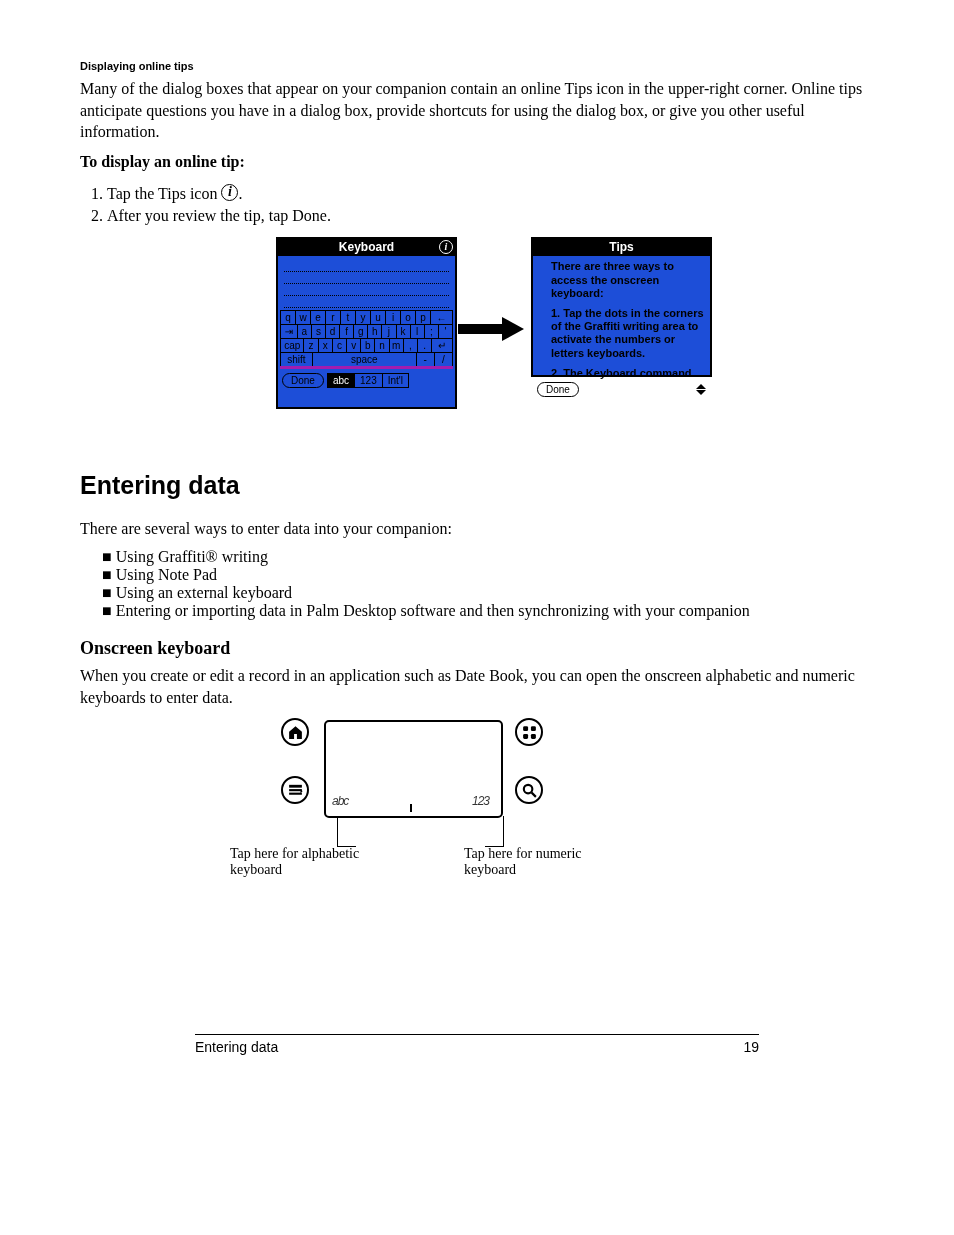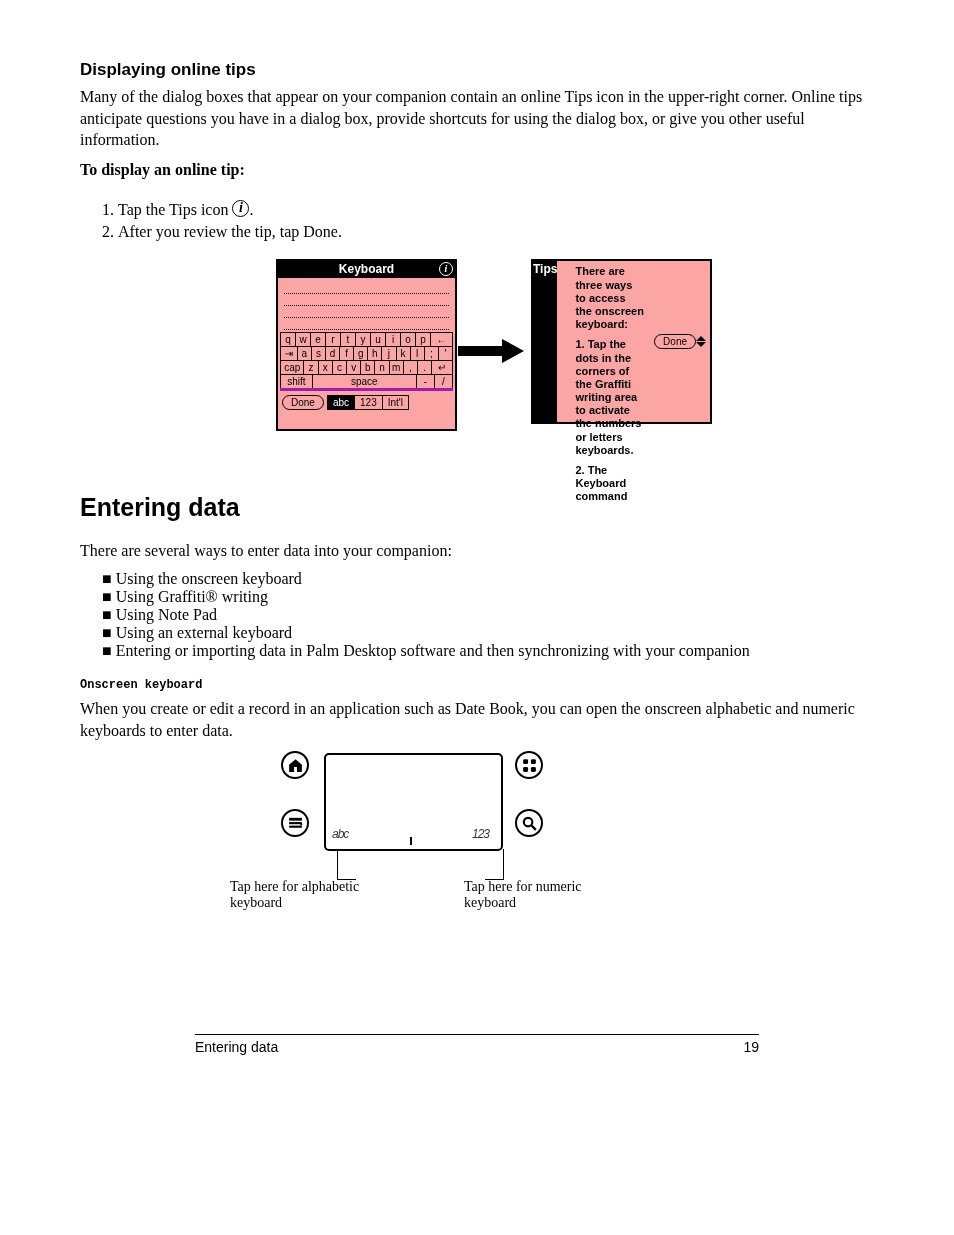--- a/index.html
+++ b/index.html
@@ -1,41 +1,41 @@
 <!DOCTYPE html>
 <html><head>
 <meta charset="utf-8">
 <style>
   html,body{margin:0;padding:0;background:#fff;font-family:"Times New Roman",Times,serif;color:#000;}
   .page{width:954px;height:1235px;position:relative;box-sizing:border-box;padding:60px 80px 0 80px;}
-  .h2{font-family:Arial,Helvetica,sans-serif;font-weight:bold;font-size:17px;margin:0 0 6px 0;}
+  .h2{font-family:Arial,Helvetica,sans-serif;font-weight:bold;font-size:11px;margin:0 0 6px 0;}
   .para{font-size:16px;line-height:1.35;margin:0 0 8px 0;}
   .inline-icon{display:inline-block;width:15px;height:15px;border:1.6px solid #000;border-radius:50%;position:relative;top:2px;}
   .inline-icon .i{position:absolute;top:0;left:0;right:0;text-align:center;font:bold 14px/14px "Times New Roman",serif;font-style:italic;}
   .figrow{position:relative;height:200px;margin-top:10px;}
-  .shot{position:absolute;border:2px solid #000;background:#fca5a5;box-sizing:border-box;}
+  .shot{position:absolute;border:2px solid #000;background:#1d4ed8;box-sizing:border-box;}
   
   .kb{left:196px;top:0;width:181px;height:172px;}
   .titlebar{background:#000;color:#fff;font:bold 12px Arial,sans-serif;text-align:center;position:relative;padding:1px 0 2px 0;}
   .titlebar .ticon{position:absolute;right:2px;top:1px;width:12px;height:12px;border:1.5px solid #fff;border-radius:50%;font:italic bold 10px/11px Times,serif;color:#fff;text-align:center;}
   .lines{padding:4px 6px 2px 6px;}
   .dot{border-bottom:1.4px dotted #000;height:11px;}
   .kgrid{padding:0 2px;}
   .krow{display:flex;font:10px Arial,sans-serif;border-top:1px solid #000;}
   .krow:last-child{border-bottom:3px solid #a21caf;}
   .kc{border-right:1px solid #000;text-align:center;box-sizing:border-box;height:13px;line-height:13px;flex:1;}
   .kc:first-child{border-left:1px solid #000;}
   .kbot{display:flex;gap:3px;padding:4px 4px 2px 4px;align-items:center;}
   .rbtn{border:1.3px solid #000;border-radius:9px;font:10px Arial,sans-serif;padding:1px 8px;}
   .seg{display:flex;}
   .seg span{border:1.3px solid #000;font:10px Arial,sans-serif;padding:1px 5px;}
   .seg .act{background:#000;color:#fff;}
   .seg span+span{border-left:none;}
   
-  .tp{left:451px;top:0;width:181px;height:165px;display:flex;flex-direction:row;}
+  .tp{left:451px;top:0;width:181px;height:140px;display:flex;flex-direction:column;}
   .tiptxt{font:bold 11px Arial,sans-serif;padding:4px 6px 0 6px;line-height:1.2;flex:1;}
   .tiptxt p{margin:0 0 7px 12px;}
   .tipfoot{display:flex;align-items:center;justify-content:space-between;padding:2px 4px 3px 4px;}
   .scroll{display:flex;flex-direction:column;gap:1px;}
   .tri{width:0;height:0;border-left:5px solid transparent;border-right:5px solid transparent;}
   .tri.up{border-bottom:5px solid #000;}
   .tri.dn{border-top:5px solid #000;}
   
   .arrowbig{position:absolute;left:378px;top:80px;width:70px;height:24px;}
   .arrowbig .shaft{position:absolute;left:0;top:7px;width:46px;height:10px;background:#000;}
@@ -54,23 +54,23 @@
   .gdots.r{left:392px;top:78px;}
   .glyph{font-style:italic;opacity:.8;}
   .tinyv{position:absolute;left:330px;top:88px;width:2px;height:8px;background:#000;}
   .ptr{position:absolute;width:18px;border-left:1.6px solid #000;border-bottom:1.6px solid #000;height:30px;}
   .ptr.l{left:257px;top:100px;}
   .ptr.r{left:405px;top:100px;border-left:none;border-right:1.6px solid #000;}
   .cap{position:absolute;font:14px "Times New Roman",serif;width:170px;}
   .cap.l{left:150px;top:130px;}
   .cap.r{left:384px;top:130px;}
   .h1{font-family:Arial,Helvetica,sans-serif;font-weight:bold;font-size:25px;margin:34px 0 18px 0;}
-  .h3{font-family:Liberation Mono, monospace;font-weight:bold;font-size:12px;margin:18px 0 6px 0;}
+  .h3{font-family:Liberation Serif, serif;font-weight:bold;font-size:18px;margin:18px 0 6px 0;}
   .footer{position:absolute;left:195px;right:195px;bottom:180px;border-top:1px solid #000;padding-top:4px;display:flex;justify-content:space-between;font:14px Arial,sans-serif;}
-  .steplist{margin:16px;padding:0 0 0 22px;}
+  .steplist{margin:5px;padding:0 0 0 22px;}
   .steplist li{font-size:16px;padding:2px 0;}
 </style>
 </head>
 <body>
 <div class="page">
 
 <h2 class="h2">Displaying online tips</h2>
 <p class="para">Many of the dialog boxes that appear on your companion contain an online Tips icon in the upper-right corner. Online tips anticipate questions you have in a dialog box, provide shortcuts for using the dialog box, or give you other useful information.</p>
 <p class="para" style="font-weight:bold">To display an online tip:</p>
 <ol class="steplist">
@@ -172,21 +172,20 @@
         <span class="tri up"></span>
             <span class="tri dn"></span>
       </span>
     </div>
   </div>
 </div>
 
 <h1 class="h1">Entering data</h1>
 <p class="para">There are several ways to enter data into your companion:</p>
 <ul style="margin:0 0 4px 0;padding-left:22px;list-style:none">
-  <li>■ <span>Using the onscreen keyboard</span></li>
   <li>■ <span>Using Graffiti® writing</span></li>
   <li>■ <span>Using Note Pad</span></li>
   <li>■ <span>Using an external keyboard</span></li>
   <li>■ <span>Entering or importing data in Palm Desktop software and then synchronizing with your companion</span></li>
 </ul>
 
 <h3 class="h3">Onscreen keyboard</h3>
 <p class="para">When you create or edit a record in an application such as Date Book, you can open the onscreen alphabetic and numeric keyboards to enter data.</p>
 
 <div class="silkwrap">

